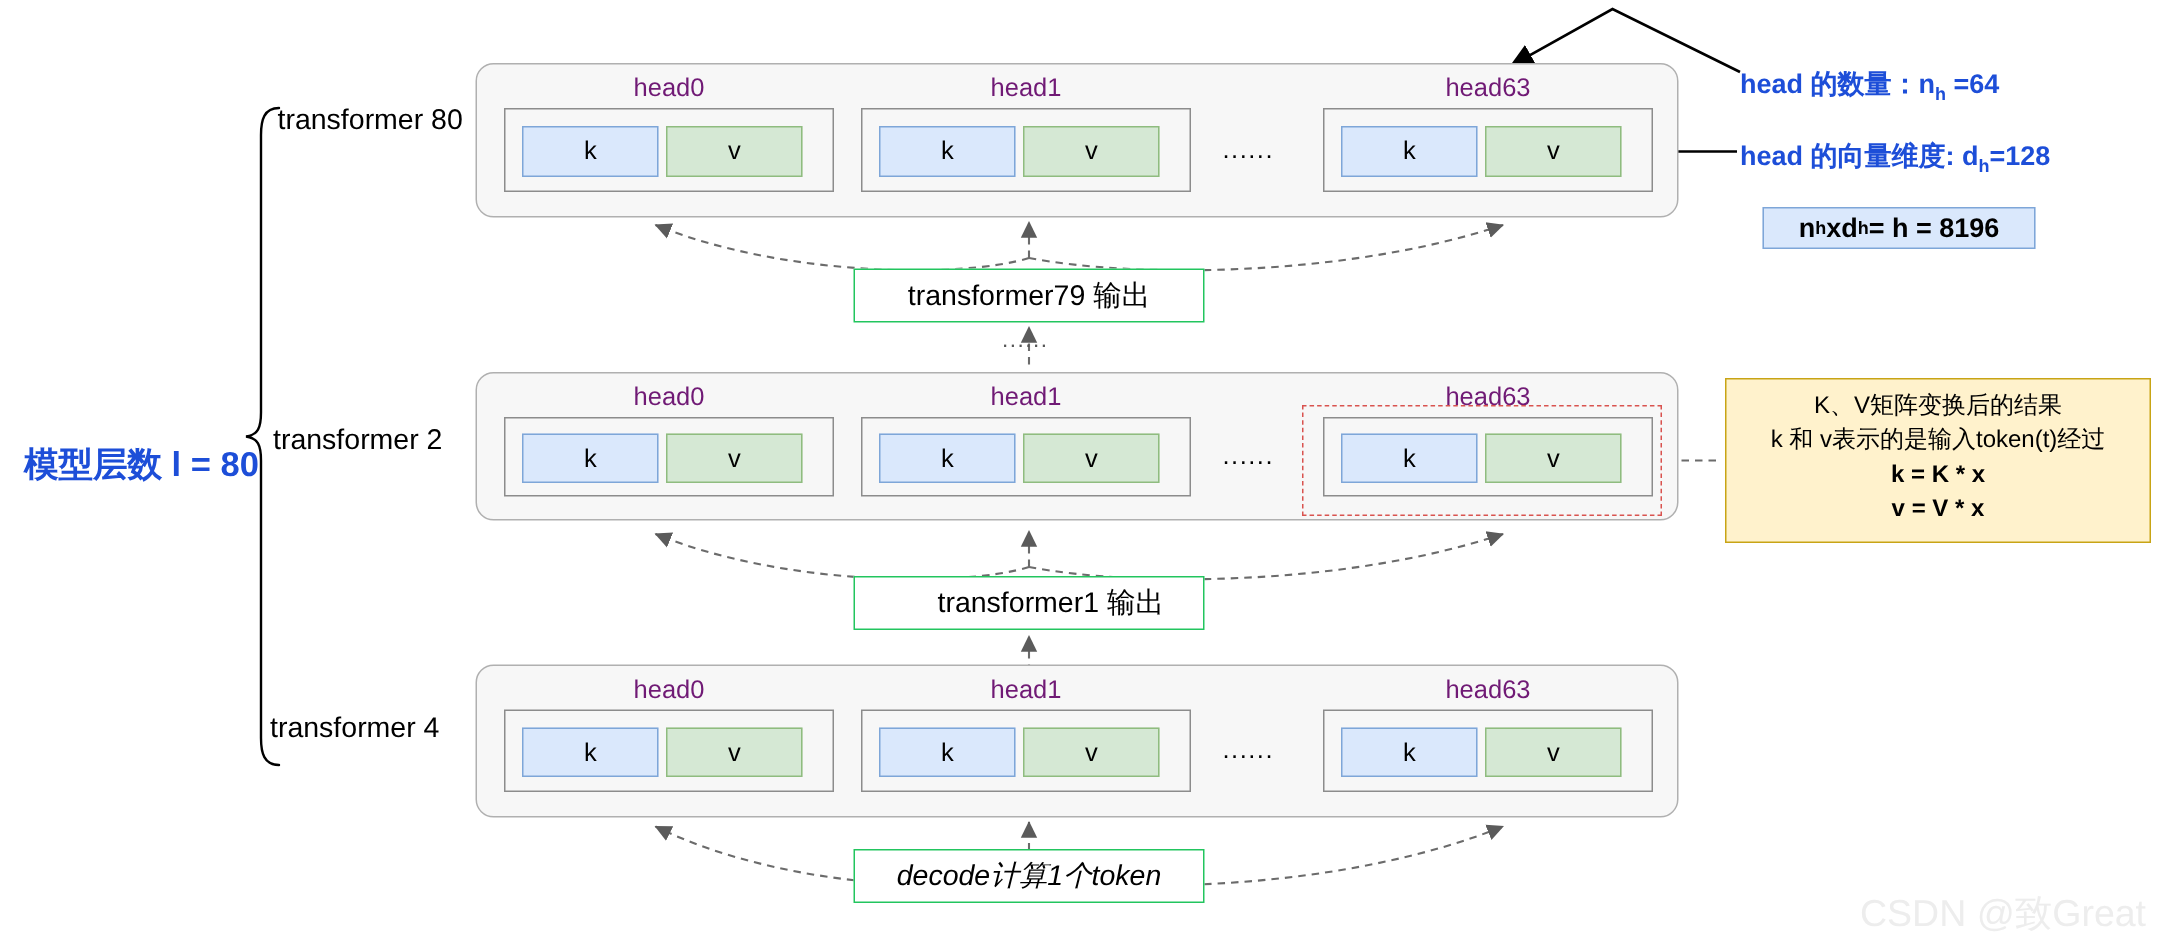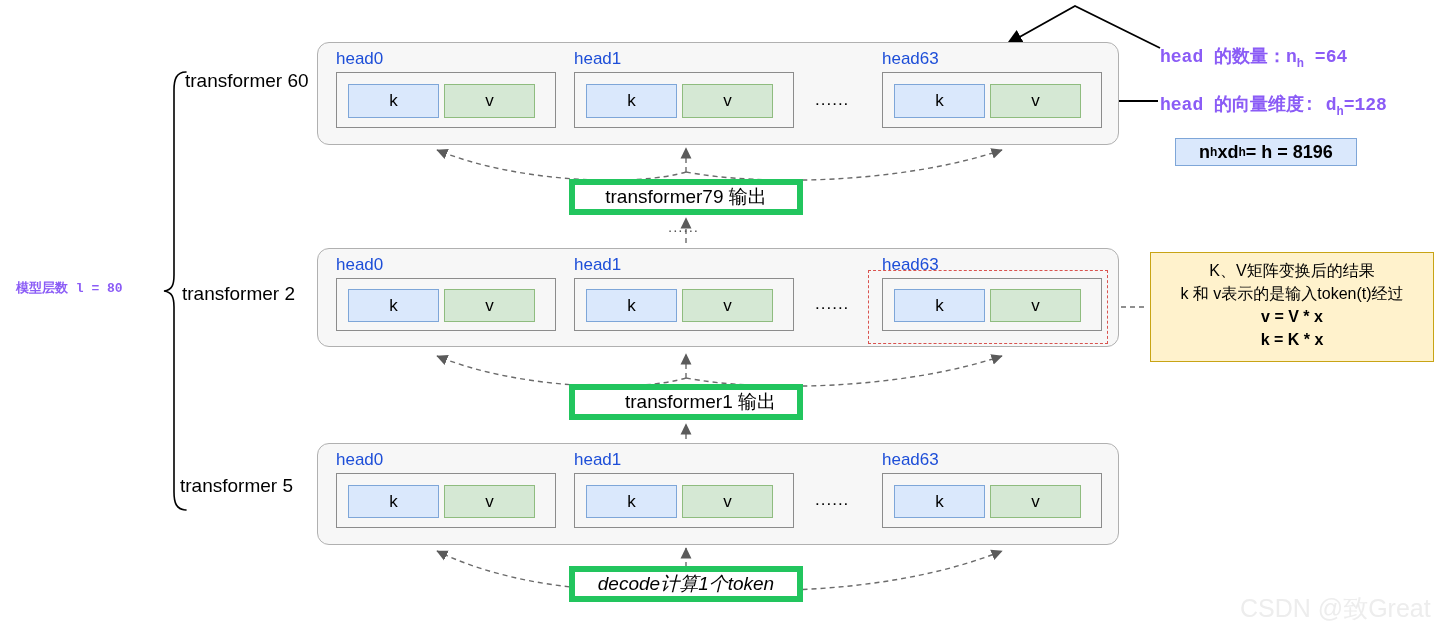--- a/index.html
+++ b/index.html
@@ -26,22 +26,22 @@
   .head{
     position:absolute;
     border:1px solid #8c8c8c;
     background:#f7f7f7;
     box-sizing:border-box;
   }
   .head-label{
     position:absolute;
     font-size:17px;
     line-height:20px;
-    text-align:left;
-    color:#1d4ed8;
+    text-align:center;
+    color:#701a75;
     white-space:nowrap;
   }
   .kv{
     position:absolute;
     box-sizing:border-box;
     font-size:17px;
     display:flex;
     align-items:center;
     justify-content:center;
   }
@@ -52,21 +52,21 @@
     position:absolute;
     font-size:17px;
     letter-spacing:1px;
     color:#000;
     white-space:nowrap;
   }
 
   
   .rbox{
     position:absolute;
-    border:6px solid #22c55e;
+    border:1px solid #22c55e;
     background:#ffffff;
     box-sizing:border-box;
     display:flex;
     align-items:center;
     justify-content:center;
     font-size:19px;
     color:#000;
     white-space:nowrap;
   }
 
@@ -74,23 +74,22 @@
   .tlabel{
     position:absolute;
     font-size:19px;
     color:#000;
     white-space:nowrap;
   }
   .bold-label{
     position:absolute;
     font-size:18px;
     font-weight:bold;
-    color:#8b5cf6;
-    white-space:nowrap;
-    font-family:Liberation Mono, monospace;
+    color:#1d4ed8;
+    white-space:nowrap;
   }
   .bold-label sub{font-size:12px;}
 
   
   .chip{
     position:absolute;
     background:#dae8fc;
     border:1px solid #7ea6d8;
     box-sizing:border-box;
     font-size:18px;
@@ -206,25 +205,25 @@
     <g>
       <path d="M1158,101 L1085,101" fill="none" stroke="#000" stroke-width="1.8" marker-end="url(#arrBlack)"></path>
     </g>
 
     <g>
       <circle cx="1108" cy="307" r="3.6" fill="#ffffff" stroke="#6b6b6b" stroke-width="1.2"></circle>
       <path d="M1112,307 L1148,307" fill="none" stroke="#6b6b6b" stroke-width="1.3" stroke-dasharray="5,4"></path>
     </g>
   </svg>
 
-  <div class="bold-label" style="left:16px;top:279px;font-size:13px;">模型层数 l = 80</div>
-
-  <div class="tlabel" style="left:185px;top:70px;">transformer 60</div>
+  <div class="bold-label" style="left:16px;top:294px;font-size:23px;">模型层数 l = 80</div>
+
+  <div class="tlabel" style="left:185px;top:70px;">transformer 80</div>
   <div class="tlabel" style="left:182px;top:283px;">transformer 2</div>
-  <div class="tlabel" style="left:180px;top:475px;">transformer 5</div>
+  <div class="tlabel" style="left:180px;top:475px;">transformer 4</div>
 
   <div class="tblock" style="left:317px;top:42px;width:802px;height:103px;">
 
     <div class="head-label" style="left:18px;top:6px;width:220px;">head0</div>
     <div class="head" style="left:18px;top:29px;width:220px;height:56px;">
       <div class="kv kbox" style="left:11px;top:11px;width:91px;height:34px;">k</div>
       <div class="kv vbox" style="left:107px;top:11px;width:91px;height:34px;">v</div>
     </div>
 
     <div class="head-label" style="left:256px;top:6px;width:220px;">head1</div>
@@ -302,19 +301,19 @@
       <sub>h</sub>
       <span> x </span>
       <span>d</span>
       <sub>h</sub>
       <span> = h = 8196</span>
   </div>
 
   <div class="callout" style="left:1150px;top:252px;width:284px;height:110px;">
     <div>K、V矩阵变换后的结果</div>
     <div>k 和 v表示的是输入token(t)经过</div>
+    <div style="font-weight:bold;">k = K * x</div>
     <div style="font-weight:bold;">v = V * x</div>
-    <div style="font-weight:bold;">k = K * x</div>
   </div>
 
   <div class="wm2" style="left:1240px;top:592px;">CSDN @致Great</div>
 
 </div>
 
 </body></html>

